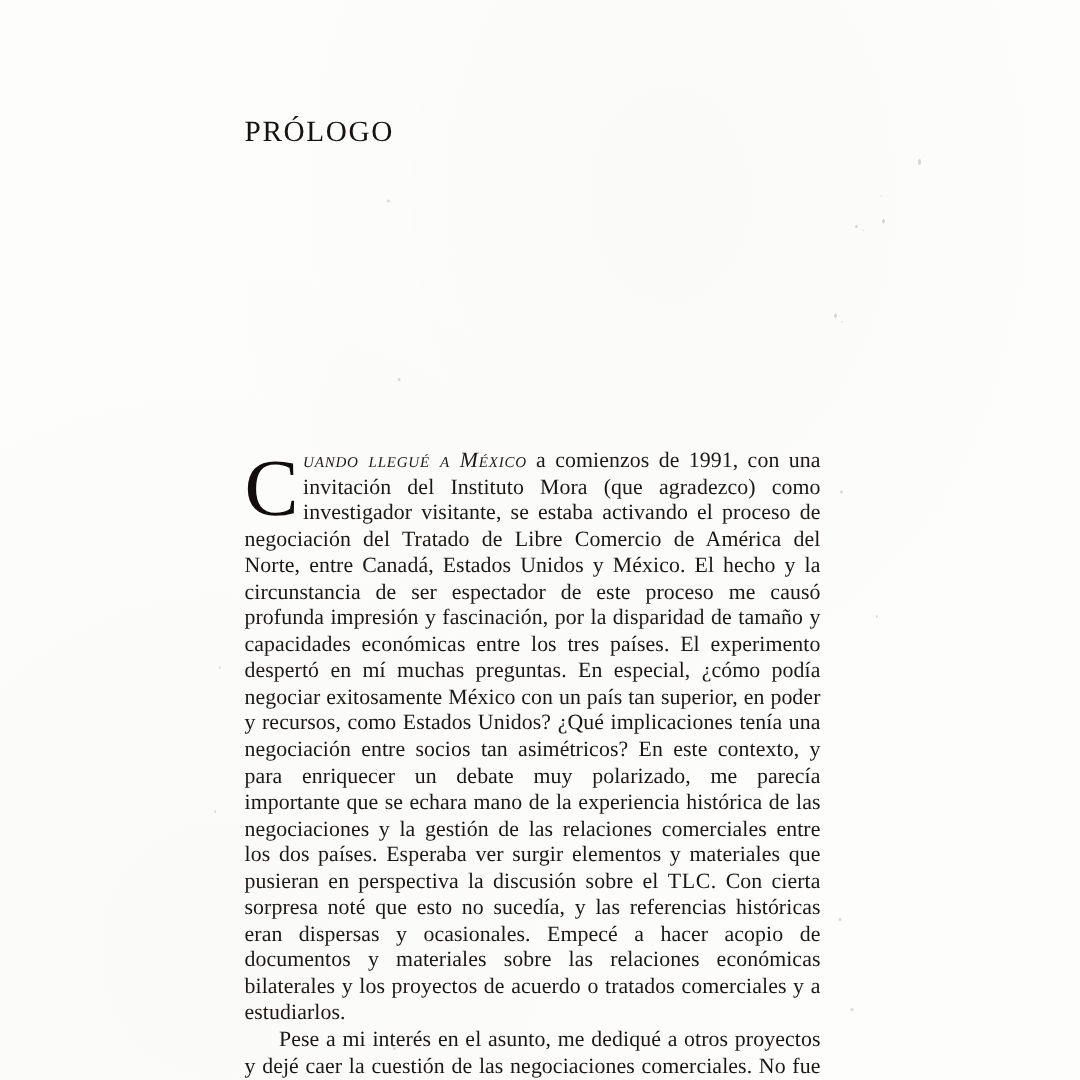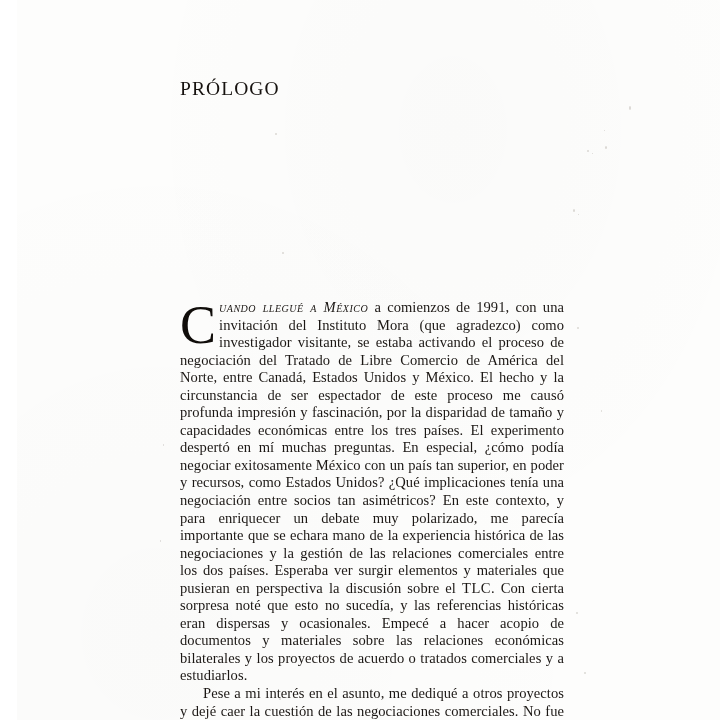--- a/index.html
+++ b/index.html
@@ -17,21 +17,20 @@
   }
 
   
   .page {
     position: absolute;
     inset: 0;
     background:
       radial-gradient(ellipse at 62% 18%, rgba(0,0,0,0.012), rgba(0,0,0,0) 55%),
       radial-gradient(ellipse at 20% 88%, rgba(0,0,0,0.010), rgba(0,0,0,0) 60%),
       #fdfdfc;
-    margin-left: 17px;
   }
 
   
   .speckles {
     position: absolute;
     inset: 0;
     pointer-events: none;
     opacity: 0.5;
   }
   .speck {

